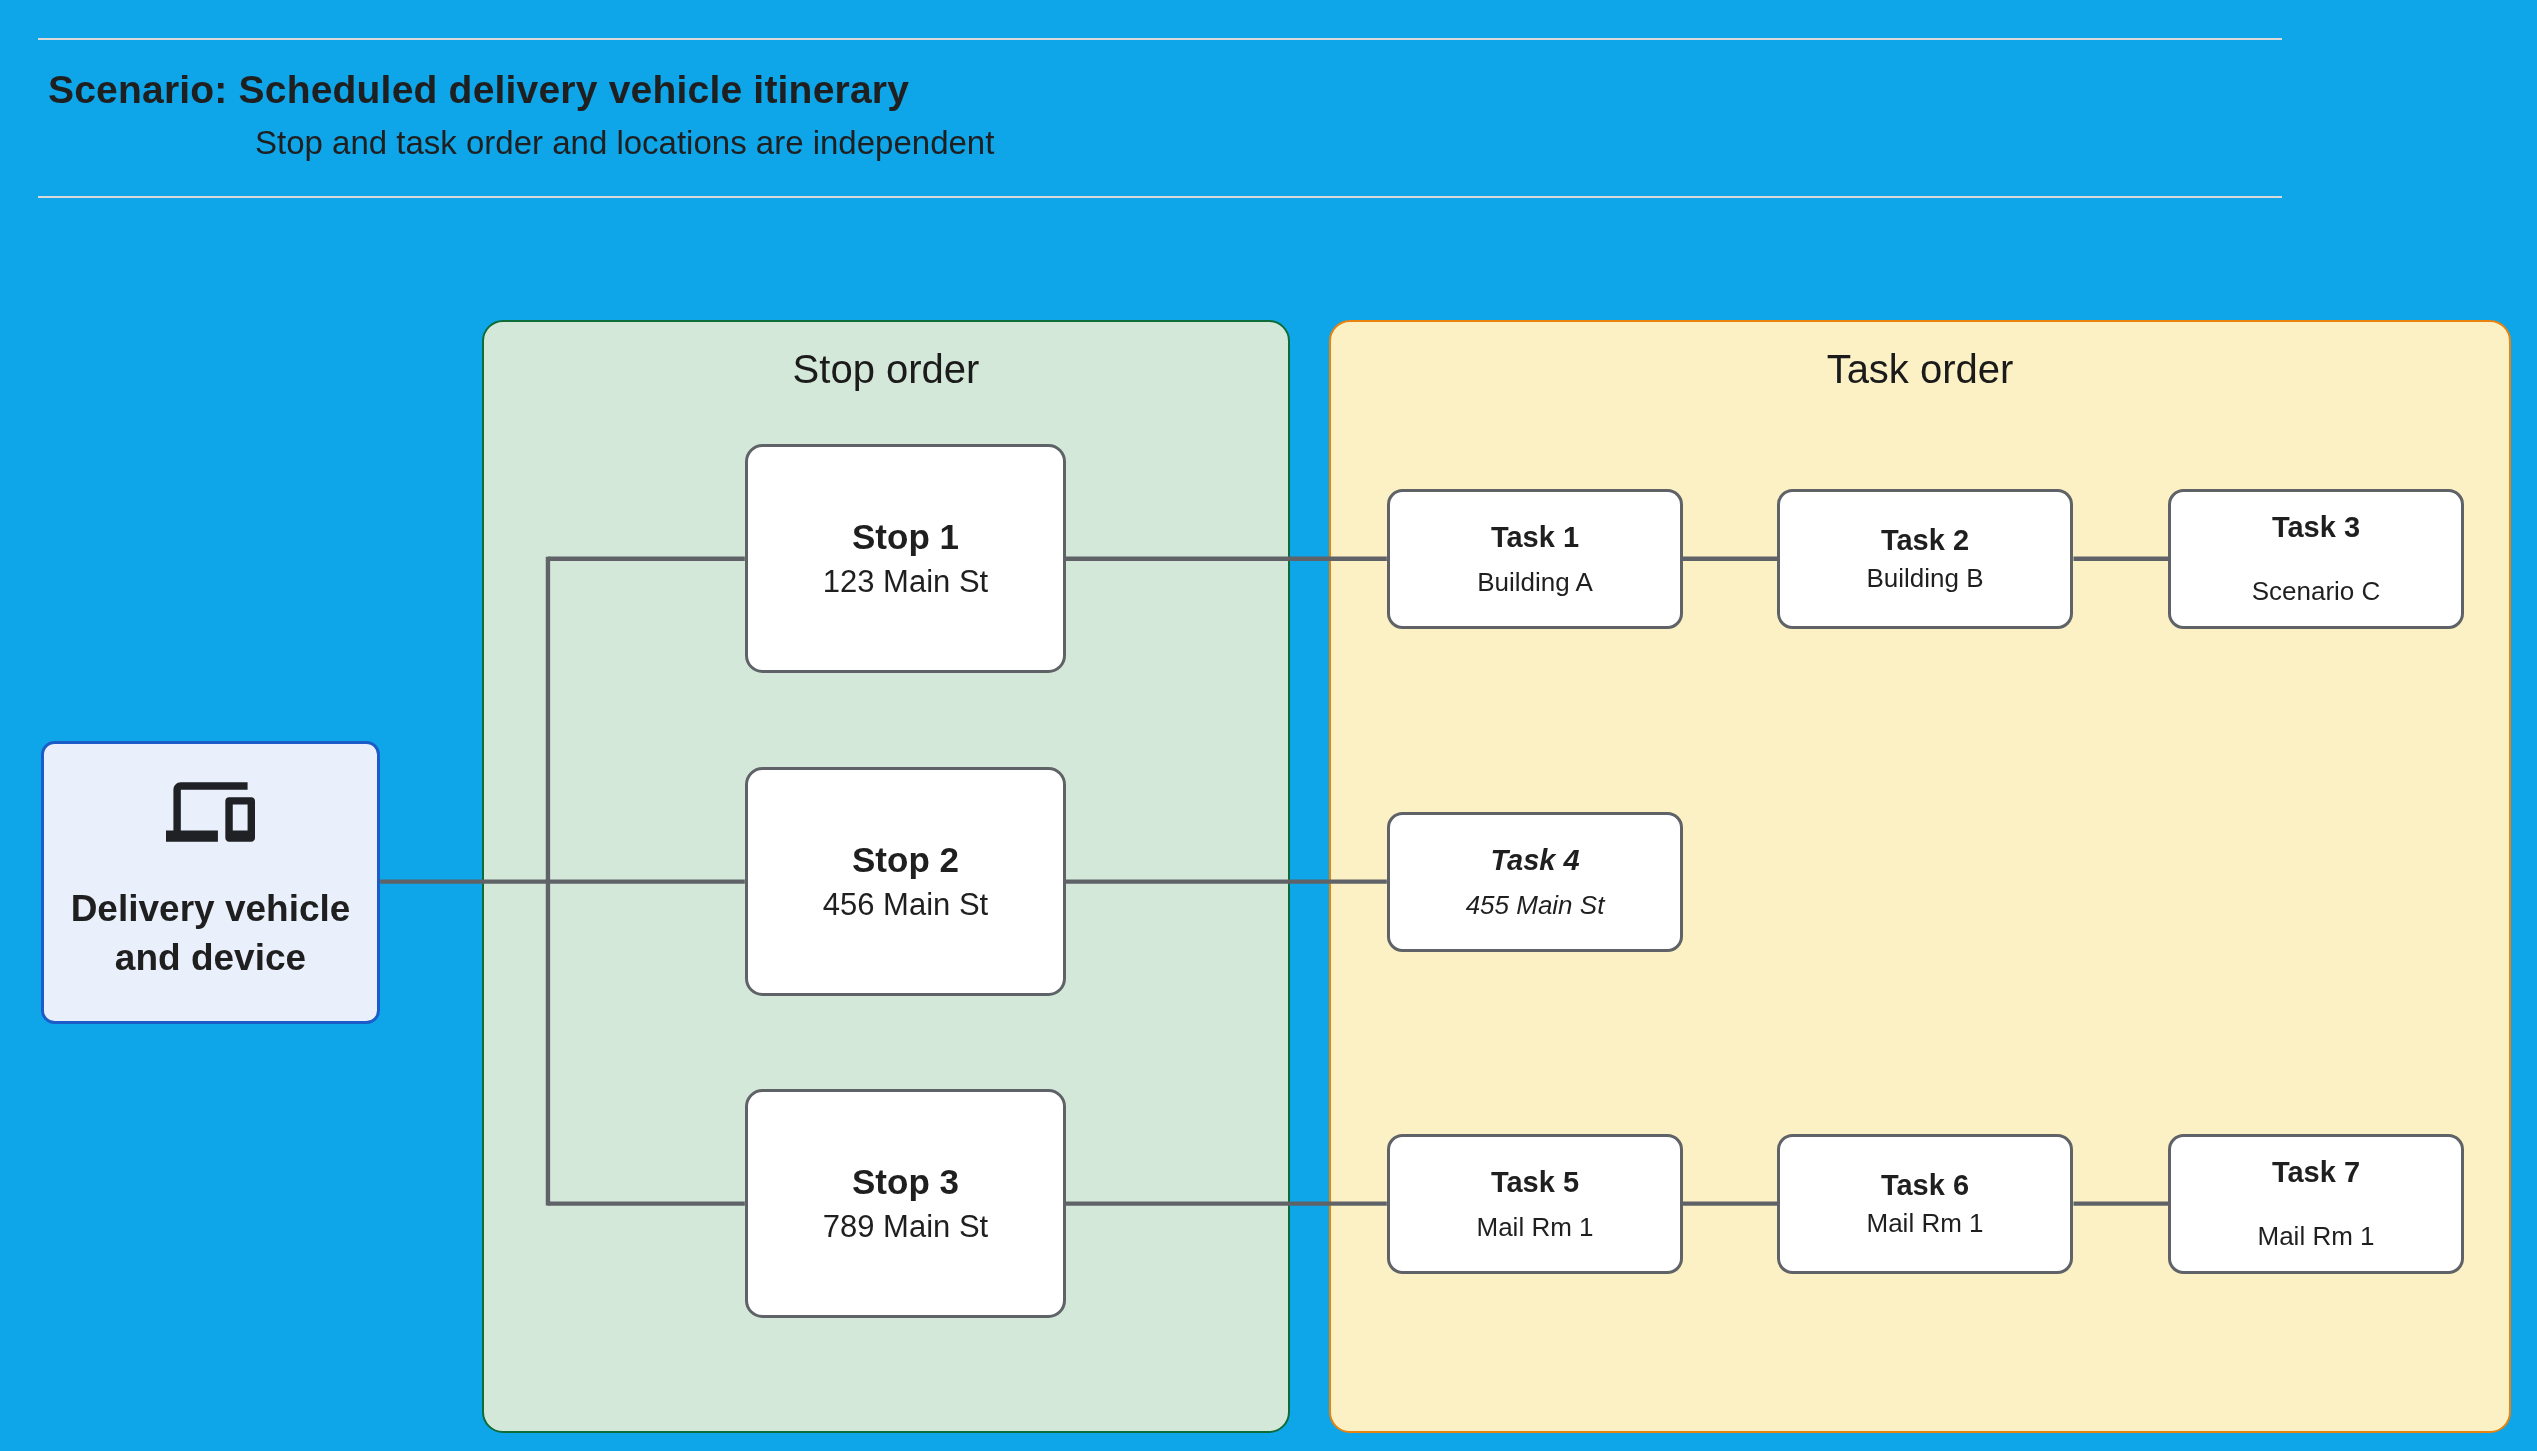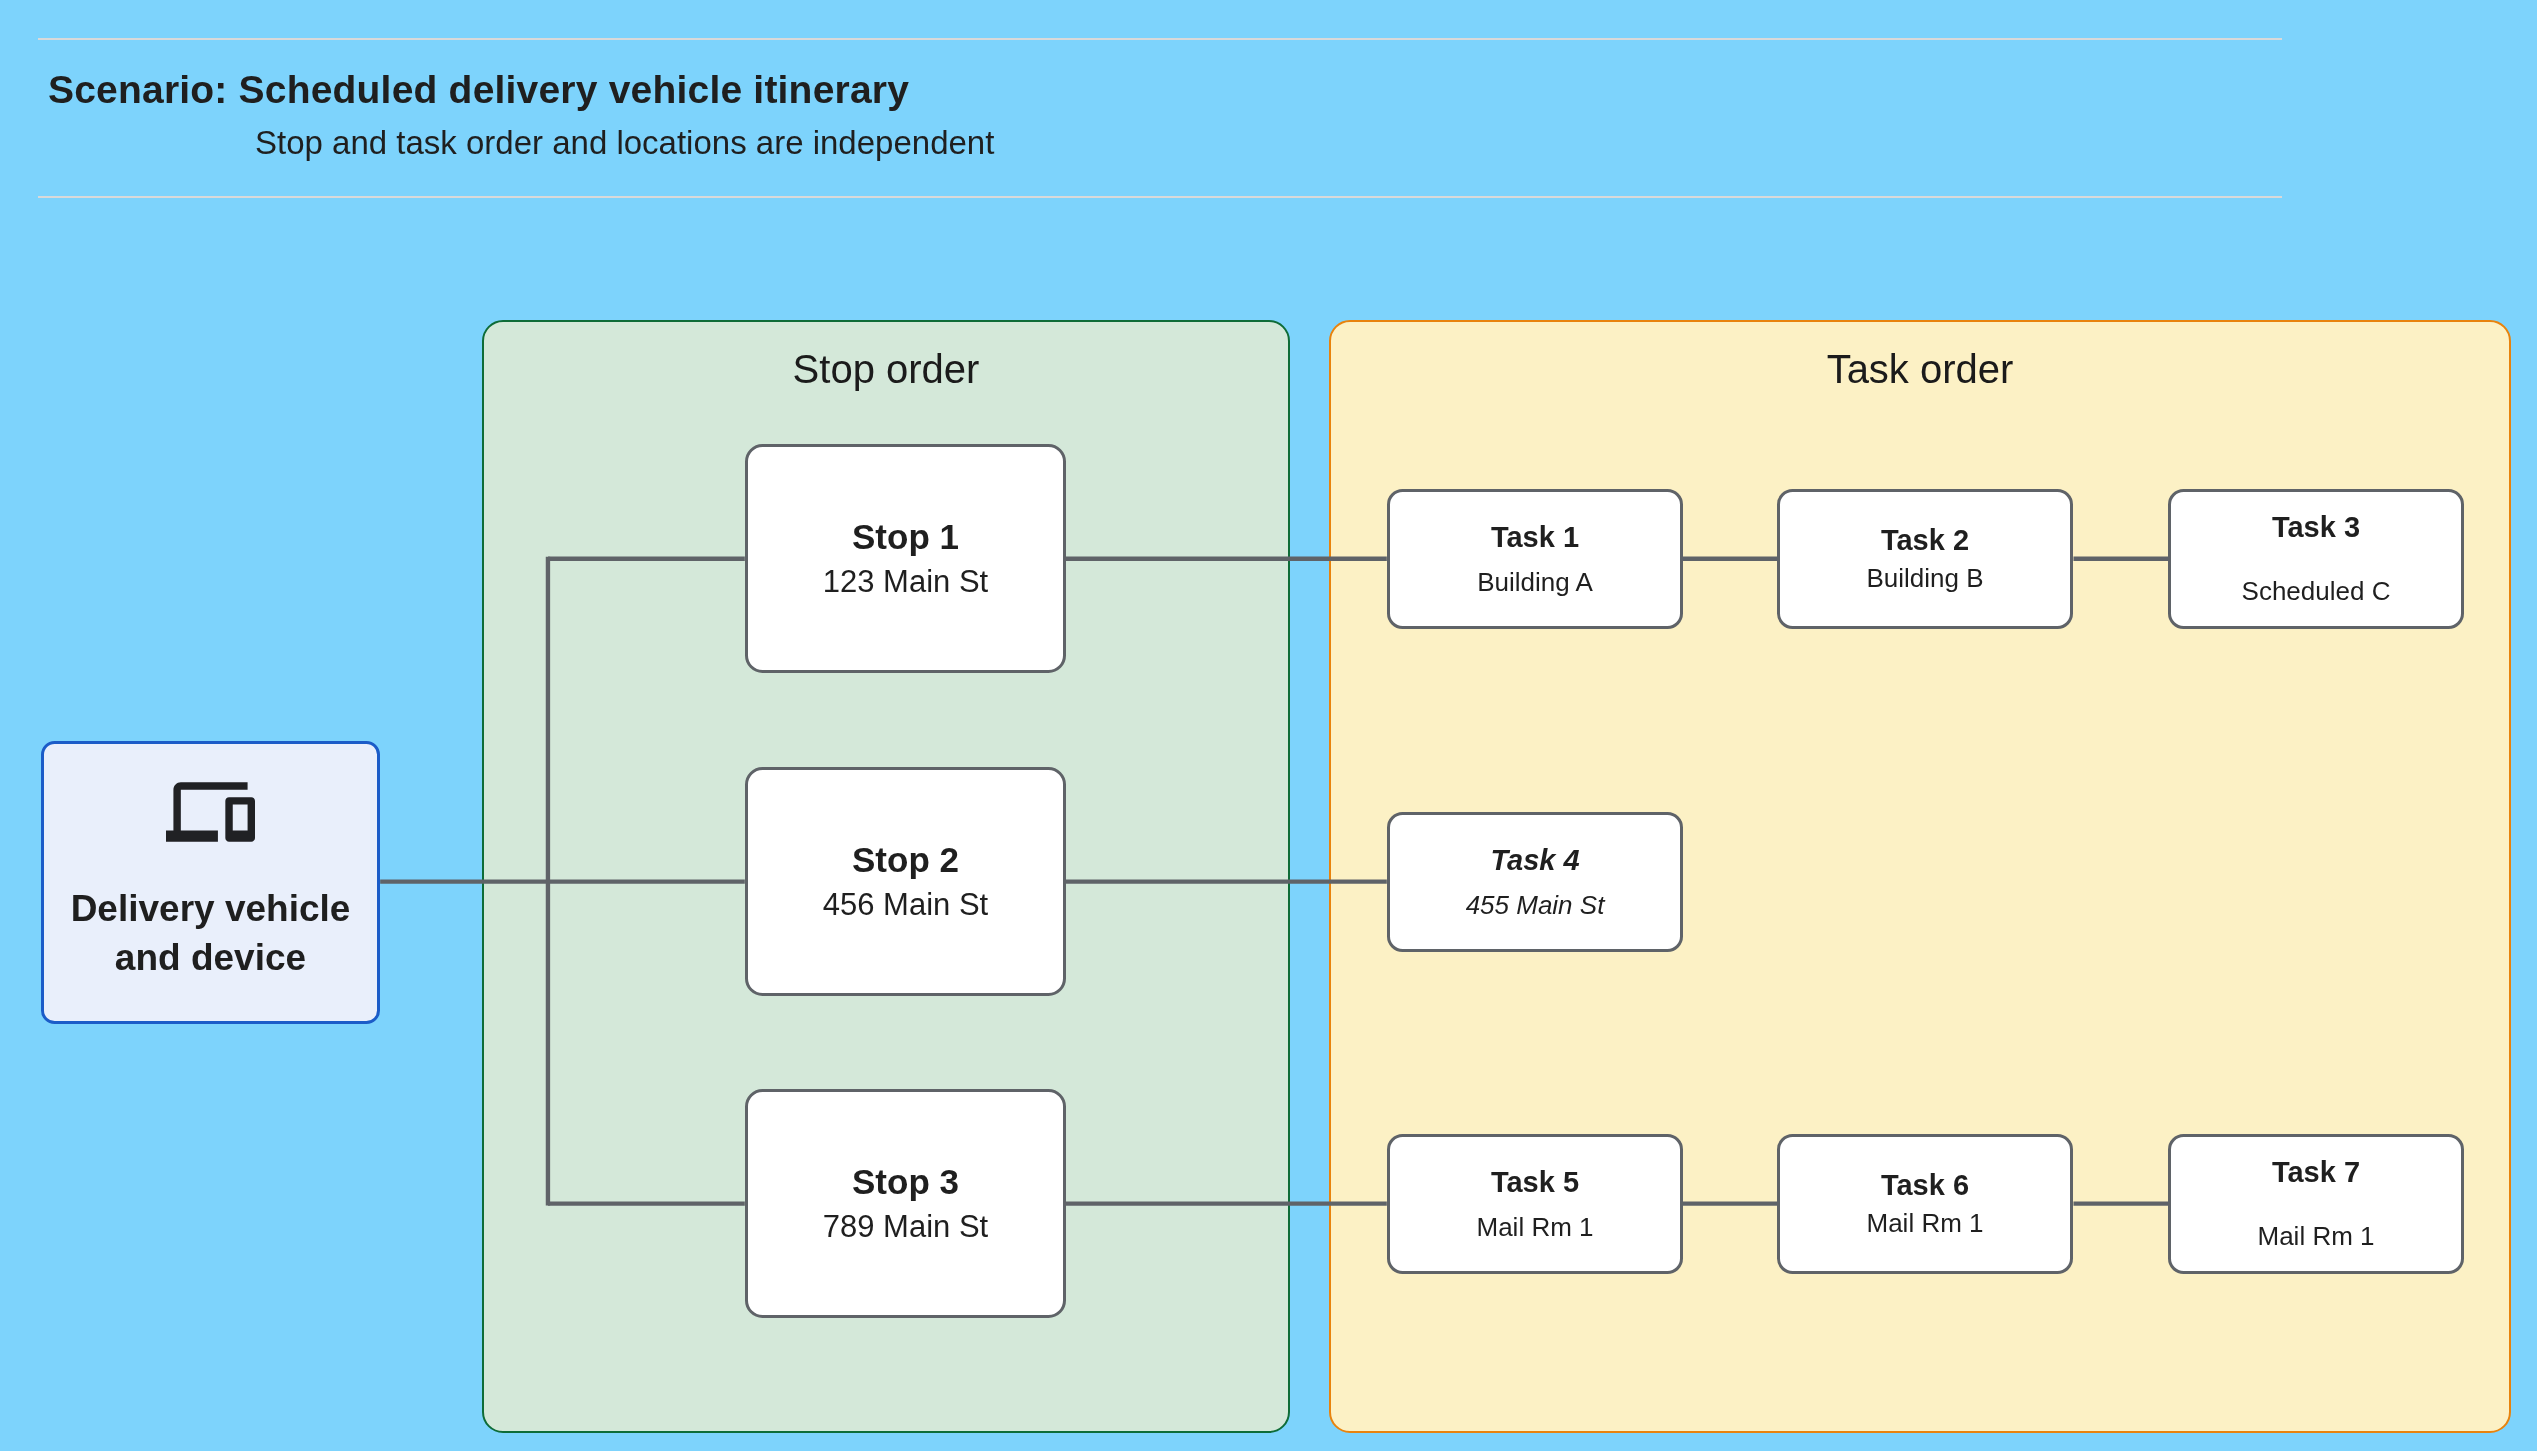--- a/index.html
+++ b/index.html
@@ -16,21 +16,21 @@
     --icon-color: #202124;
   }
   * { box-sizing: border-box; margin: 0; padding: 0; }
   html, body { background: #ffffff; }
   body { font-family: "Liberation Sans", sans-serif; color: var(--text-color); }
 
   .canvas {
     position: relative;
     width: 2538px;
     height: 1452px;
-    background: #7dd3fc;
+    background: #0ea5e9;
     overflow: hidden;
   }
 
   .rule {
     position: absolute;
     left: 38px;
     width: 2244px;
     height: 1.9px;
     background: var(--rule-color);
   }
@@ -215,21 +215,21 @@
   <div class="node node-task task-col-1 task-row-1">
     <div class="node-title">Task 1</div>
     <div class="node-subtitle">Building A</div>
   </div>
   <div class="node node-task task-col-2 task-row-1">
     <div class="node-title">Task 2</div>
     <div class="node-subtitle">Building B</div>
   </div>
   <div class="node node-task task-col-3 task-row-1">
     <div class="node-title">Task 3</div>
-    <div class="node-subtitle">Scheduled C</div>
+    <div class="node-subtitle">Scenario C</div>
   </div>
   <div class="node node-task task-col-1 task-row-2">
     <div class="node-title">Task 4</div>
     <div class="node-subtitle">455 Main St</div>
   </div>
   <div class="node node-task task-col-1 task-row-3">
     <div class="node-title">Task 5</div>
     <div class="node-subtitle">Mail Rm 1</div>
   </div>
   <div class="node node-task task-col-2 task-row-3">

